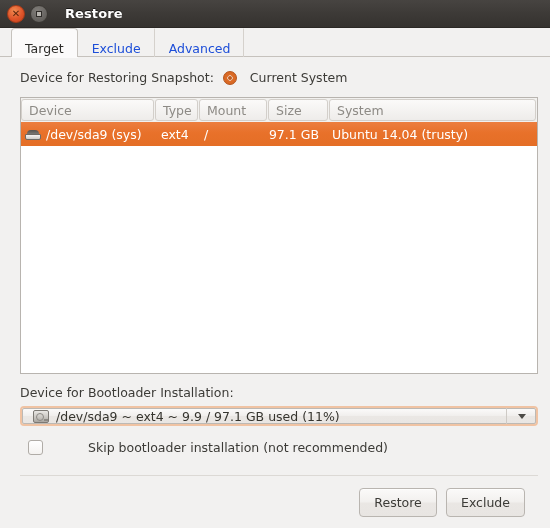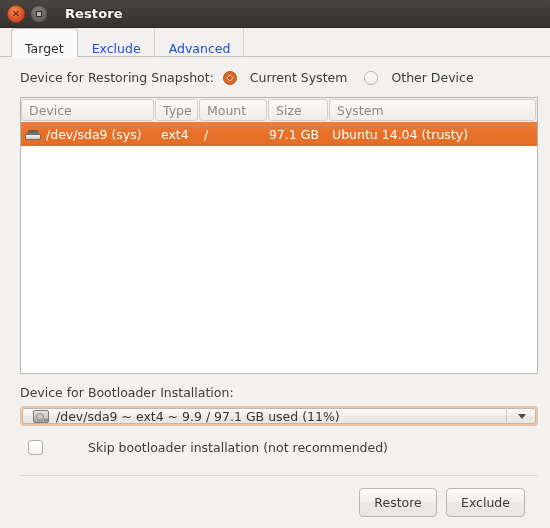--- a/index.html
+++ b/index.html
@@ -439,24 +439,20 @@
   <div class="content">
 
     <div class="restore-row">
       <span class="lbl">Device for Restoring Snapshot:</span>
 
       <label class="radio-opt">
         <span class="radio on"></span>
         <span class="rlabel">Current System</span>
       </label>
 
-      <label class="radio-opt">
-        <span class="radio off"></span>
-        <span class="rlabel">Other Device</span>
-      </label>
     </div>
 
     <div class="listframe">
       <div class="col-head">
         <div class="ch c-device">Device</div>
         <div class="ch c-type">Type</div>
         <div class="ch c-mount">Mount</div>
         <div class="ch c-size">Size</div>
         <div class="ch c-system">System</div>
       </div>

